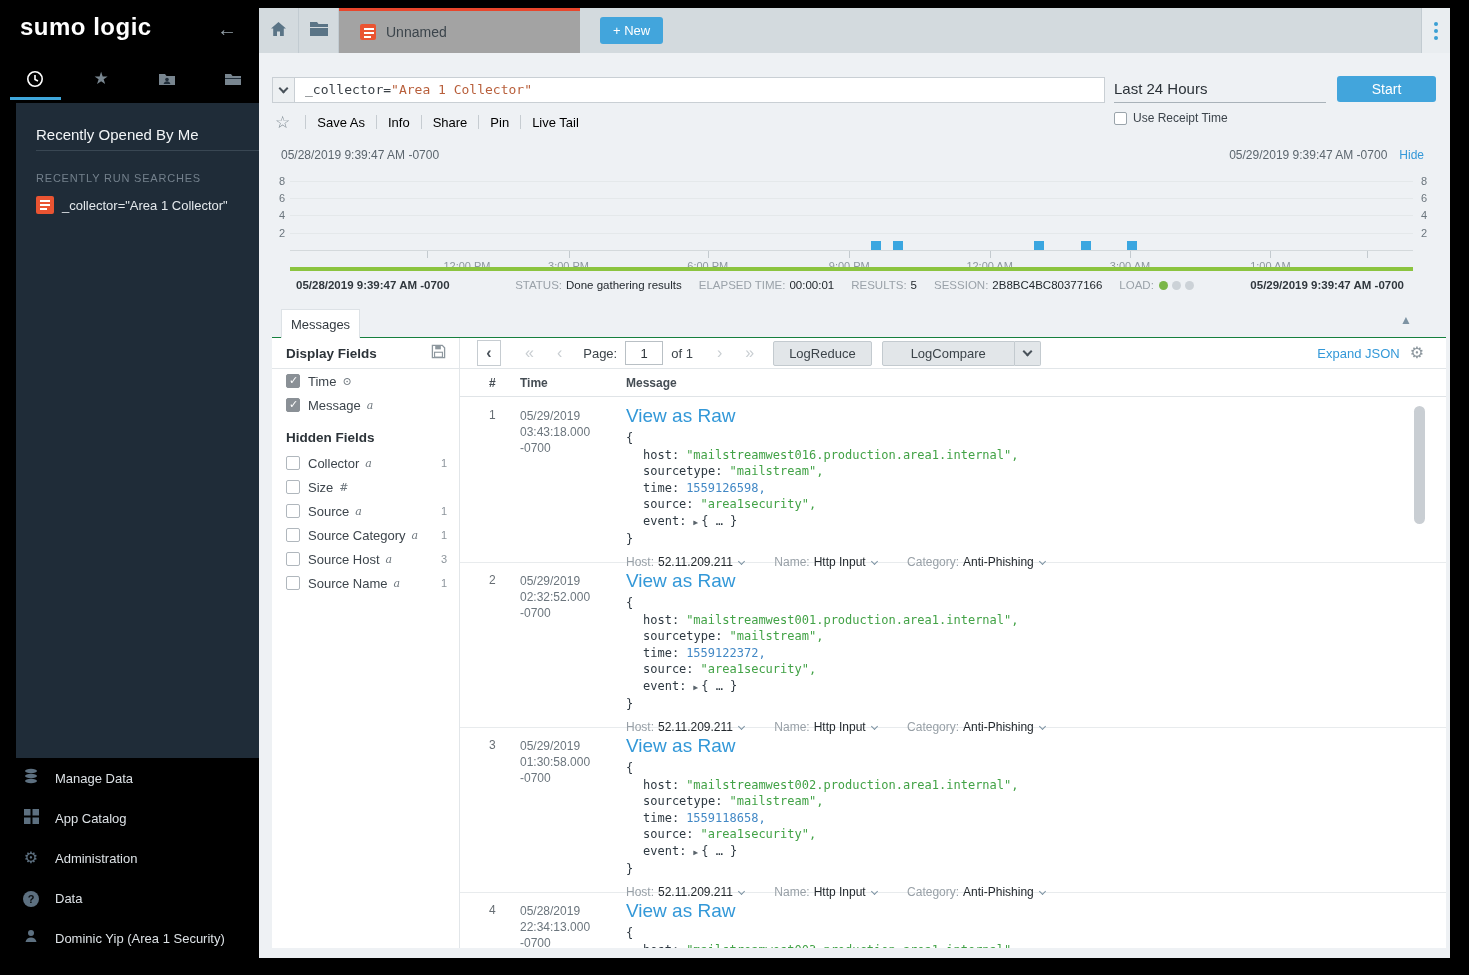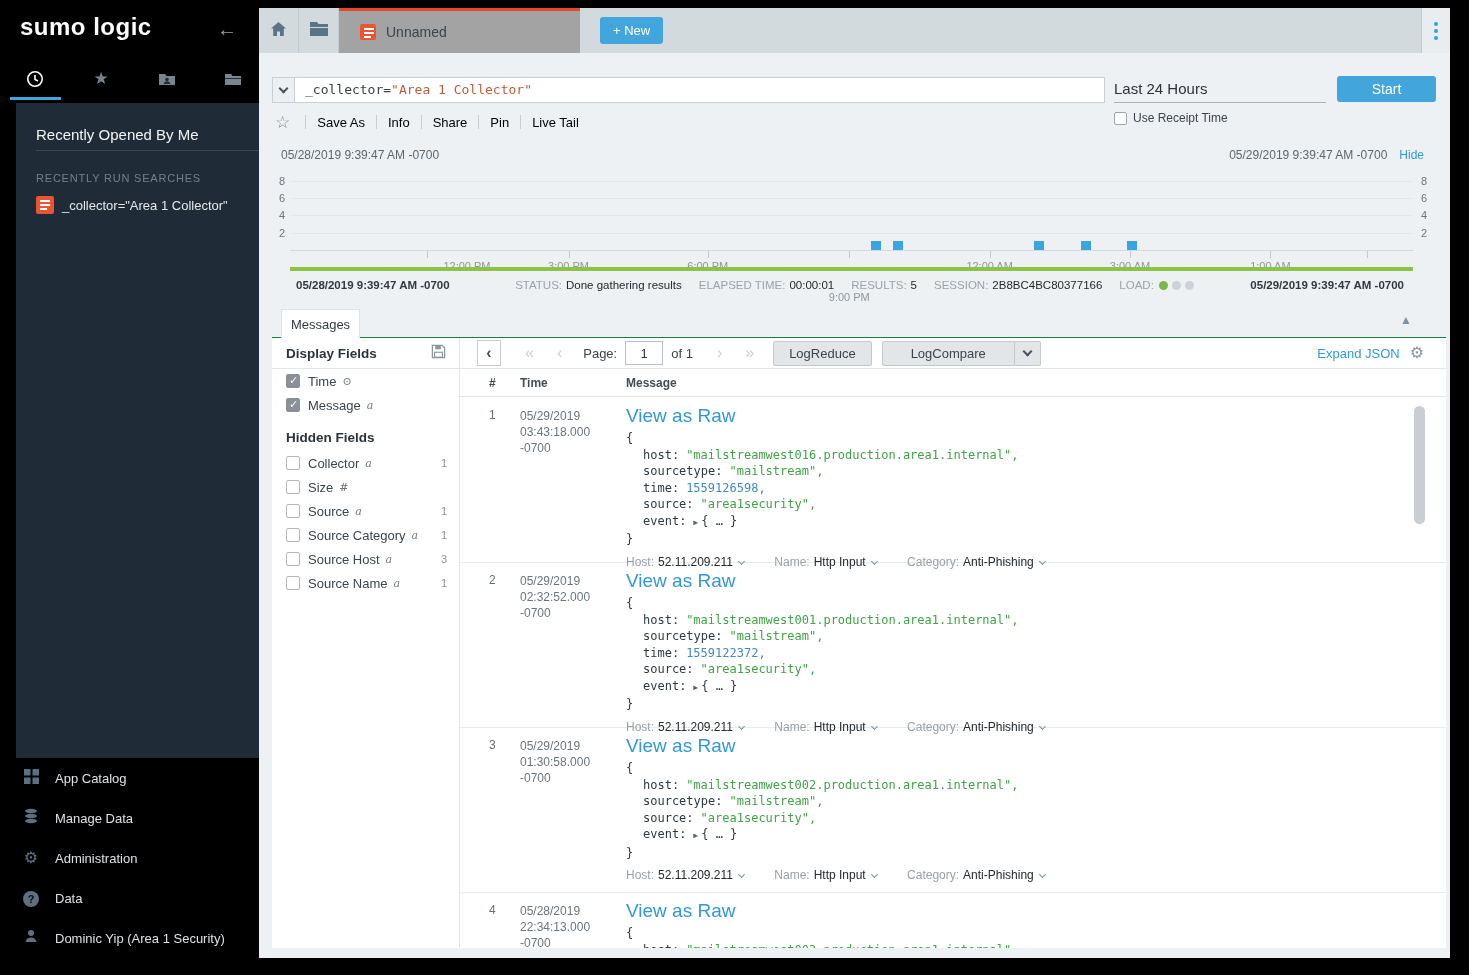--- a/index.html
+++ b/index.html
@@ -185,35 +185,35 @@
             <i></i>
             <i></i>
             <i></i>
           </span>
         <span class="recent-item-label">_collector="Area 1 Collector"</span>
       </div>
     </div>
 
     <nav class="bottom-menu">
       <div class="bm-item">
+        <span class="bm-ic"><svg width="16" height="16" viewBox="0 0 16 16">
+              <ellipse cx="8" cy="3" rx="6" ry="2.2" fill="#5d7080"></ellipse>
+              <ellipse cx="8" cy="8" rx="6" ry="2.2" fill="#5d7080"></ellipse>
+              <ellipse cx="8" cy="13" rx="6" ry="2.2" fill="#5d7080"></ellipse>
+            </svg></span>
+        <span class="bm-label">Manage Data</span>
+      </div>
+      <div class="bm-item">
         <span class="bm-ic"><svg width="15" height="15" viewBox="0 0 15 15">
               <rect x="0" y="0" width="6.5" height="6.5" fill="#5d7080"></rect>
               <rect x="8.5" y="0" width="6.5" height="6.5" fill="#5d7080"></rect>
               <rect x="0" y="8.5" width="6.5" height="6.5" fill="#5d7080"></rect>
               <rect x="8.5" y="8.5" width="6.5" height="6.5" fill="#5d7080"></rect>
             </svg></span>
         <span class="bm-label">App Catalog</span>
-      </div>
-      <div class="bm-item">
-        <span class="bm-ic"><svg width="16" height="16" viewBox="0 0 16 16">
-              <ellipse cx="8" cy="3" rx="6" ry="2.2" fill="#5d7080"></ellipse>
-              <ellipse cx="8" cy="8" rx="6" ry="2.2" fill="#5d7080"></ellipse>
-              <ellipse cx="8" cy="13" rx="6" ry="2.2" fill="#5d7080"></ellipse>
-            </svg></span>
-        <span class="bm-label">Manage Data</span>
       </div>
       <div class="bm-item">
         <span class="bm-ic">⚙</span>
         <span class="bm-label">Administration</span>
       </div>
       <div class="bm-item">
         <span class="bm-ic"><span class="help-circle">?</span></span>
         <span class="bm-label">Data</span>
       </div>
       <div class="bm-item">
@@ -310,21 +310,21 @@
       </div>
     <div class="baseline"></div>
     <div class="xaxis">
         <div class="xtick" style="left: 12.2%;"></div>
         <div class="xlab" style="left: 12.2%; margin-left: 40px;">12:00 PM</div>
         <div class="xtick" style="left: 24.8%;"></div>
         <div class="xlab" style="left: 24.8%;">3:00 PM</div>
         <div class="xtick" style="left: 37.2%;"></div>
         <div class="xlab" style="left: 37.2%;">6:00 PM</div>
         <div class="xtick" style="left: 49.8%;"></div>
-        <div class="xlab" style="left: 49.8%; margin-top: 31px;">9:00 PM</div>
+        <div class="xlab" style="left: 49.8%;">9:00 PM</div>
         <div class="xtick" style="left: 62.3%;"></div>
         <div class="xlab" style="left: 62.3%;">12:00 AM</div>
         <div class="xtick" style="left: 74.8%;"></div>
         <div class="xlab" style="left: 74.8%;">3:00 AM</div>
         <div class="xtick" style="left: 87.3%;"></div>
         <div class="xlab" style="left: 87.3%;">1:00 AM</div>
         <div class="xtick" style="left: 95.9%;"></div>
       </div>
     <div class="progress"></div>
 
@@ -485,20 +485,21 @@
     <div class="r-time">
       <div>05/29/2019</div>
       <div>01:30:58.000 -0700</div>
     </div>
     <div class="r-msg">
       <div class="raw-link">View as Raw</div>
       <div class="json">
         <div>{</div>
         <div class="ind"><span class="jkey">host</span>:<span class="jstr">"mailstreamwest002.production.area1.internal",</span></div>
         <div class="ind"><span class="jkey">sourcetype</span>:<span class="jstr">"mailstream",</span></div>
+        <div class="ind"><span class="jkey">time</span>:<span class="jnum">1559118658,</span></div>
         <div class="ind"><span class="jkey">source</span>:<span class="jstr">"area1security",</span></div>
         <div class="ind"><span class="jkey">event</span>:<span class="play">▶</span><span>{ … }</span></div>
         <div>}</div>
       </div>
       <div class="rfoot">
         <span class="fgroup"><span class="flabel">Host:</span><span class="fval">52.11.209.211</span><i class="chev sm"></i></span>
         <span class="fgroup"><span class="flabel">Name:</span><span class="fval">Http Input</span><i class="chev sm"></i></span>
         <span class="fgroup"><span class="flabel">Category:</span><span class="fval">Anti-Phishing</span><i class="chev sm"></i></span>
       </div>
     </div>

